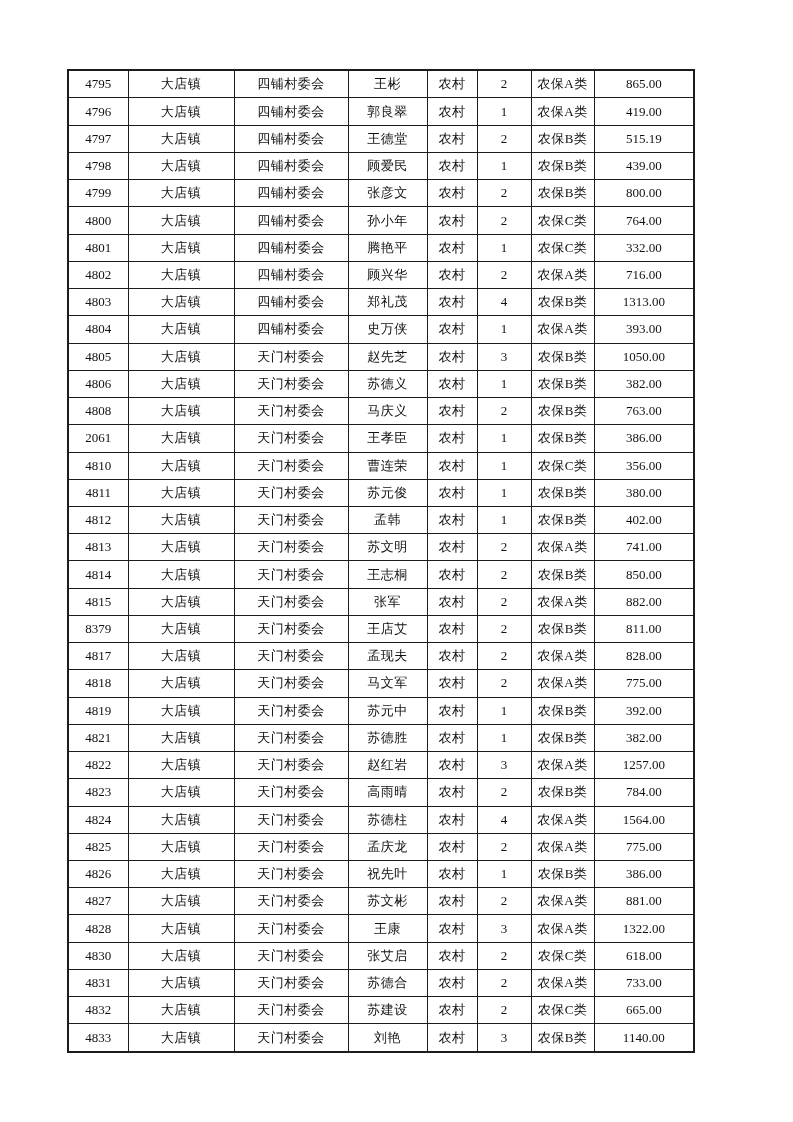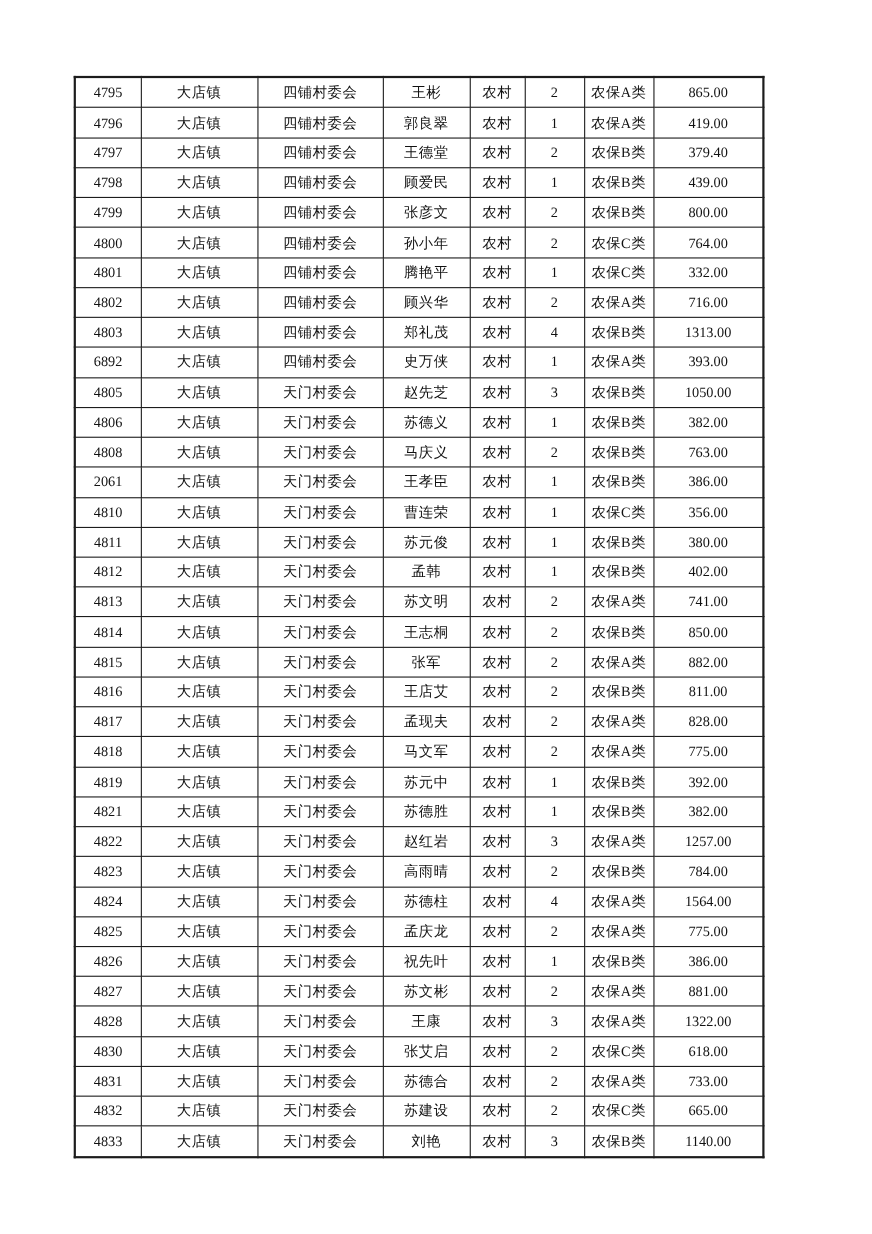--- a/index.html
+++ b/index.html
@@ -77,21 +77,21 @@
       <td class="num">419.00</td>
     </tr>
         <tr>
       <td class="num">4797</td>
       <td>大店镇</td>
       <td>四铺村委会</td>
       <td>王德堂</td>
       <td>农村</td>
       <td class="num">2</td>
       <td>农保B类</td>
-      <td class="num">379.40</td>
+      <td class="num">515.19</td>
     </tr>
         <tr>
       <td class="num">4798</td>
       <td>大店镇</td>
       <td>四铺村委会</td>
       <td>顾爱民</td>
       <td>农村</td>
       <td class="num">1</td>
       <td>农保B类</td>
       <td class="num">439.00</td>
@@ -140,21 +140,21 @@
       <td class="num">4803</td>
       <td>大店镇</td>
       <td>四铺村委会</td>
       <td>郑礼茂</td>
       <td>农村</td>
       <td class="num">4</td>
       <td>农保B类</td>
       <td class="num">1313.00</td>
     </tr>
         <tr>
-      <td class="num">6892</td>
+      <td class="num">4804</td>
       <td>大店镇</td>
       <td>四铺村委会</td>
       <td>史万侠</td>
       <td>农村</td>
       <td class="num">1</td>
       <td>农保A类</td>
       <td class="num">393.00</td>
     </tr>
         <tr>
       <td class="num">4805</td>
@@ -250,21 +250,21 @@
       <td class="num">4815</td>
       <td>大店镇</td>
       <td>天门村委会</td>
       <td>张军</td>
       <td>农村</td>
       <td class="num">2</td>
       <td>农保A类</td>
       <td class="num">882.00</td>
     </tr>
         <tr>
-      <td class="num">4816</td>
+      <td class="num">8379</td>
       <td>大店镇</td>
       <td>天门村委会</td>
       <td>王店艾</td>
       <td>农村</td>
       <td class="num">2</td>
       <td>农保B类</td>
       <td class="num">811.00</td>
     </tr>
         <tr>
       <td class="num">4817</td>

